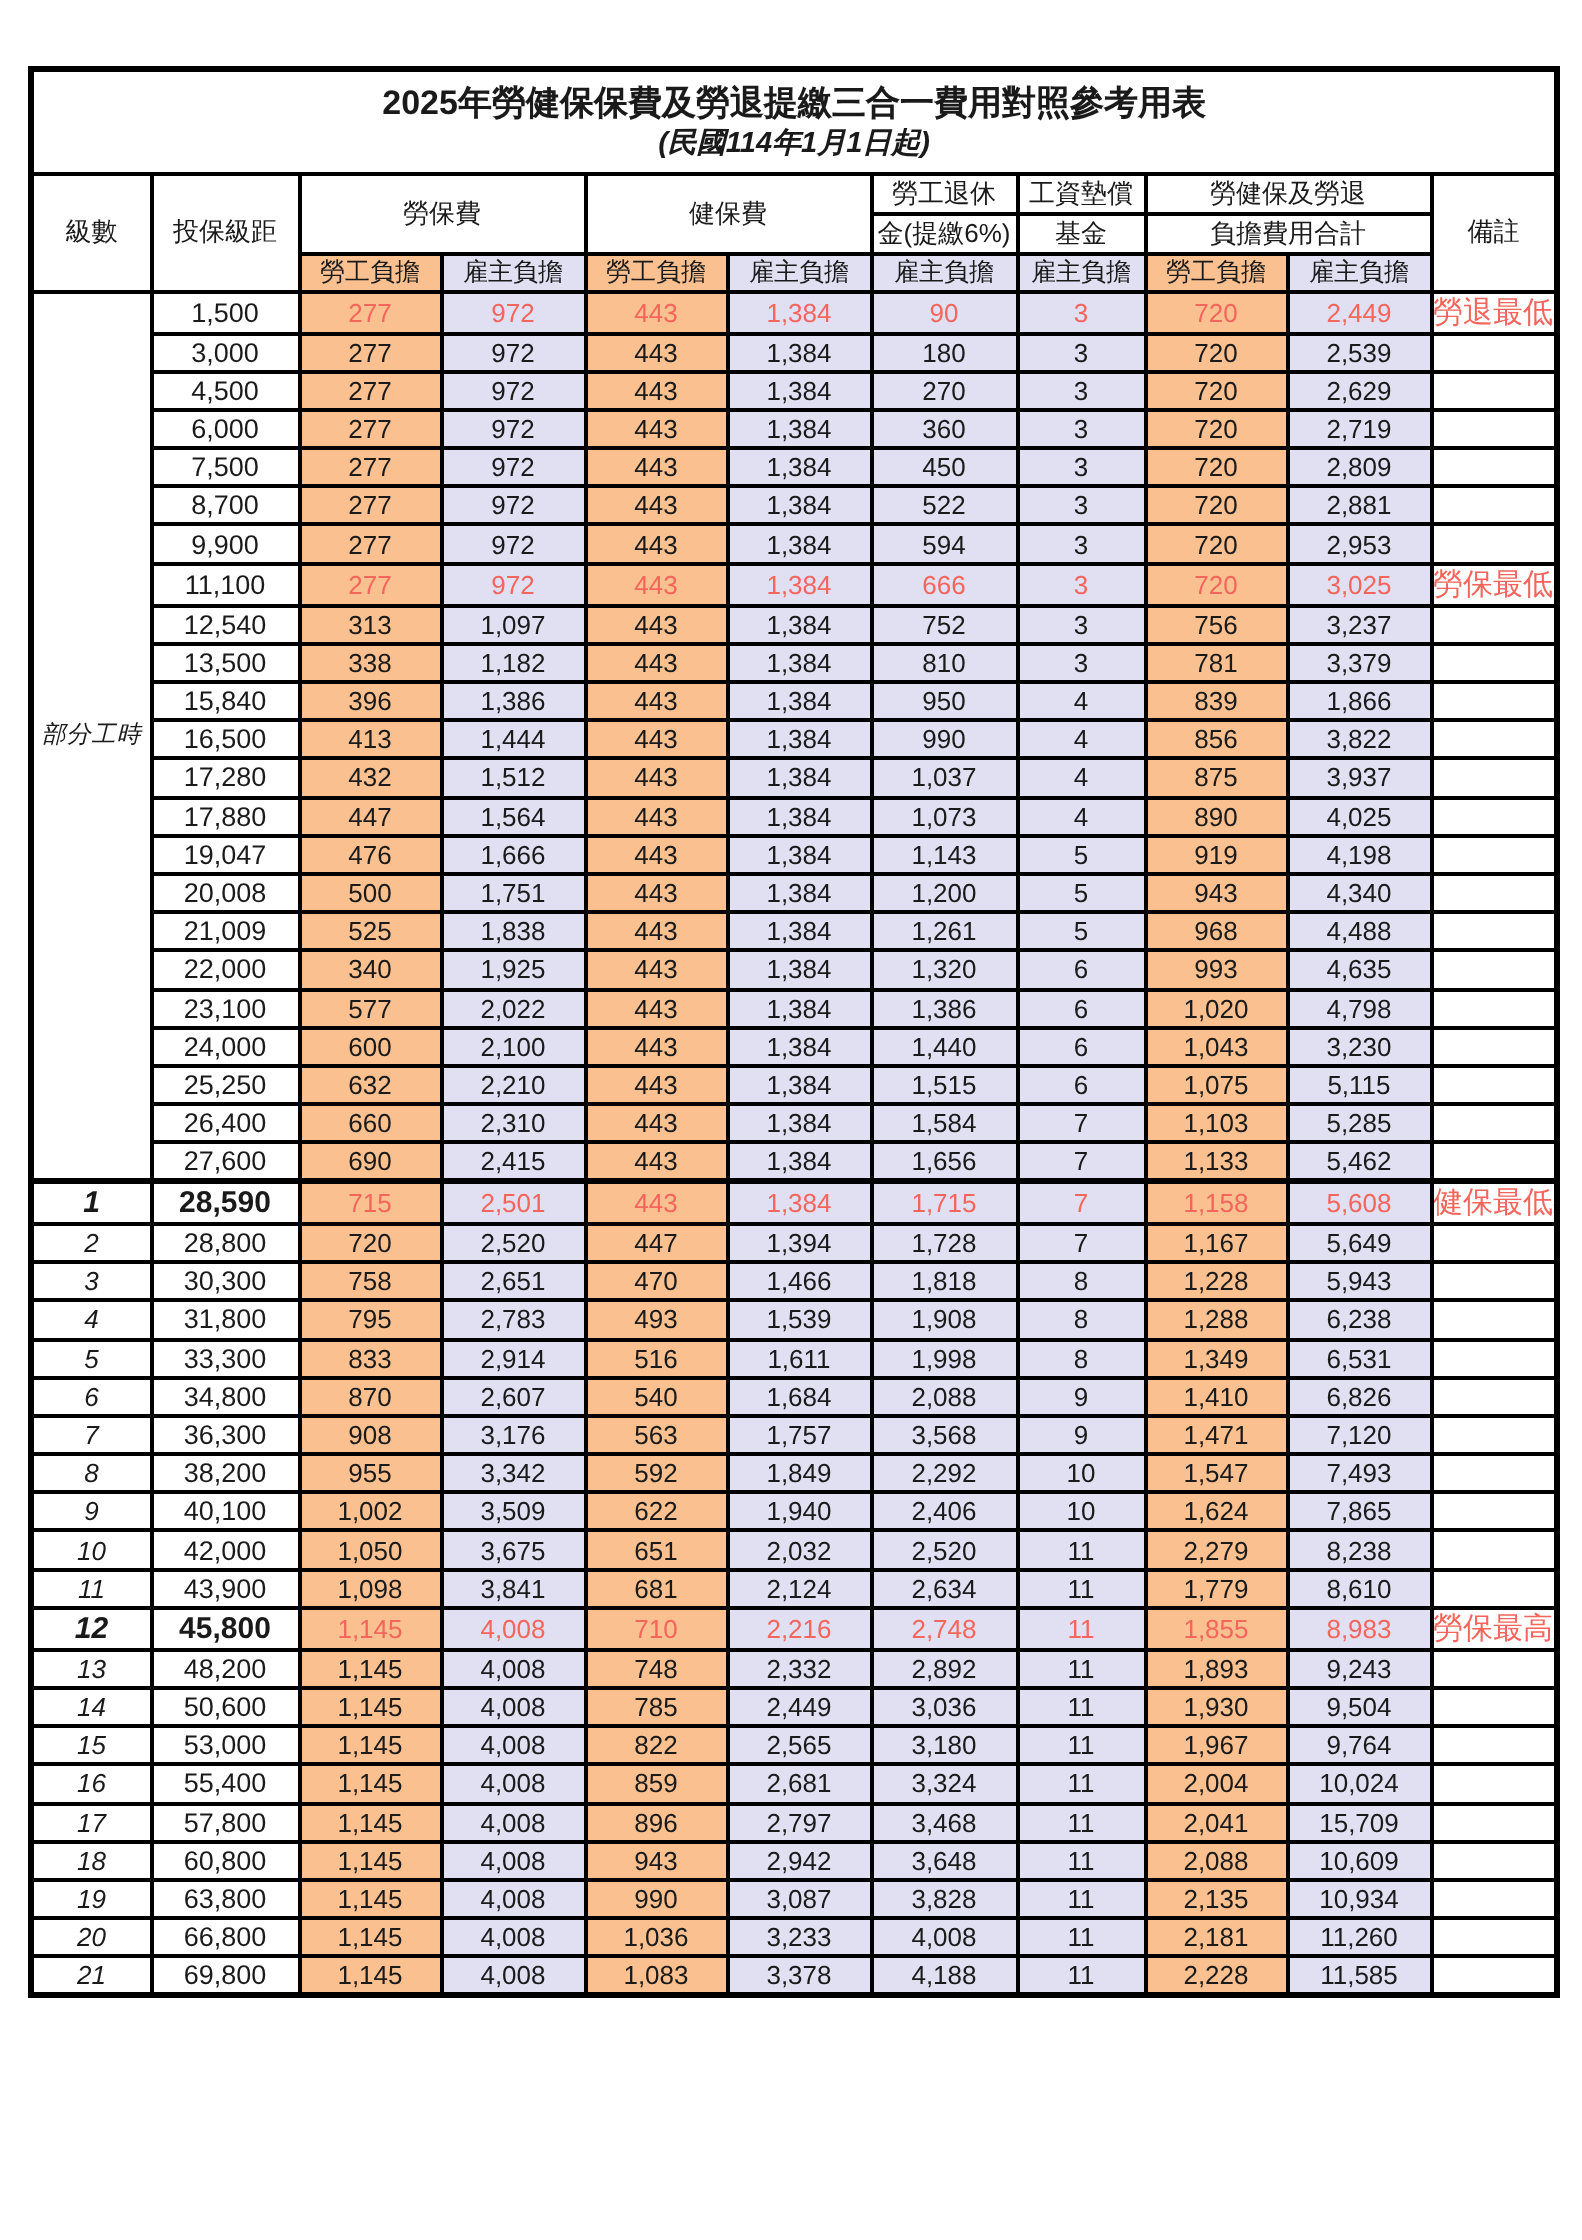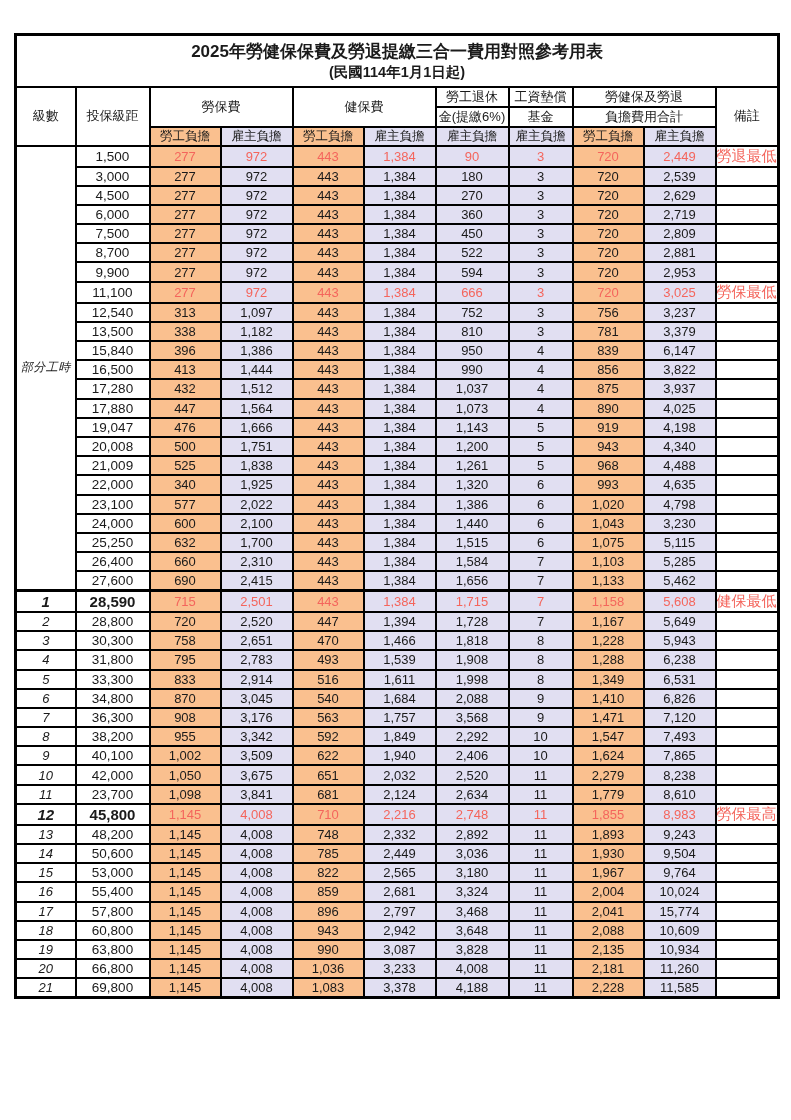--- a/index.html
+++ b/index.html
@@ -26,21 +26,21 @@
   table.premium th, table.premium td {
     border: 2px solid #000;
     text-align: center;
     vertical-align: middle;
     padding: 0;
     overflow: hidden;
     white-space: nowrap;
   }
   .title-cell { height: 52px; background: #fff; }
   .title { font-size: 17px; font-weight: bold; line-height: 1.45; }
-  .subtitle { font-size: 14.5px; font-weight: bold; line-height: 1.2; }
+  .subtitle { font-size: 14.5px; font-weight: bold; line-height: 1.2; font-style: italic; }
   thead th { font-weight: normal; font-size: 13px; background: #fff; }
   tr.h1 th, tr.h2 th { height: 19px; }
   tr.h3 th { height: 19px; font-size: 12.5px; }
   th.emp, td.emp { background: var(--emp-bg); }
   th.er, td.er { background: var(--er-bg); }
   tbody td { height: 19.2px; font-size: 13px; background: #fff; }
   td.level-cell { font-size: 13px; font-style: italic; }
   td.pt-cell { font-size: 12px; letter-spacing: 0.5px; }
   td.bracket { font-size: 13.5px; }
   td.bracket.emphasis, td.level-cell.emphasis { font-weight: bold; font-size: 15px; }
@@ -223,21 +223,21 @@
         </tr>
         <tr>
           <td class="bracket">15,840</td>
           <td class="val emp">396</td>
           <td class="val er">1,386</td>
           <td class="val emp">443</td>
           <td class="val er">1,384</td>
           <td class="val er">950</td>
           <td class="val er">4</td>
           <td class="val emp">839</td>
-          <td class="val er">6,147</td>
+          <td class="val er">1,866</td>
           <td class="remark"></td>
         </tr>
         <tr>
           <td class="bracket">16,500</td>
           <td class="val emp">413</td>
           <td class="val er">1,444</td>
           <td class="val emp">443</td>
           <td class="val er">1,384</td>
           <td class="val er">990</td>
           <td class="val er">4</td>
@@ -337,21 +337,21 @@
           <td class="val er">1,384</td>
           <td class="val er">1,440</td>
           <td class="val er">6</td>
           <td class="val emp">1,043</td>
           <td class="val er">3,230</td>
           <td class="remark"></td>
         </tr>
         <tr>
           <td class="bracket">25,250</td>
           <td class="val emp">632</td>
-          <td class="val er">1,700</td>
+          <td class="val er">2,210</td>
           <td class="val emp">443</td>
           <td class="val er">1,384</td>
           <td class="val er">1,515</td>
           <td class="val er">6</td>
           <td class="val emp">1,075</td>
           <td class="val er">5,115</td>
           <td class="remark"></td>
         </tr>
         <tr>
           <td class="bracket">26,400</td>
@@ -439,21 +439,21 @@
           <td class="val er">1,998</td>
           <td class="val er">8</td>
           <td class="val emp">1,349</td>
           <td class="val er">6,531</td>
           <td class="remark"></td>
         </tr>
         <tr>
           <td class="level-cell">6</td>
           <td class="bracket">34,800</td>
           <td class="val emp">870</td>
-          <td class="val er">3,045</td>
+          <td class="val er">2,607</td>
           <td class="val emp">540</td>
           <td class="val er">1,684</td>
           <td class="val er">2,088</td>
           <td class="val er">9</td>
           <td class="val emp">1,410</td>
           <td class="val er">6,826</td>
           <td class="remark"></td>
         </tr>
         <tr>
           <td class="level-cell">7</td>
@@ -502,21 +502,21 @@
           <td class="val emp">651</td>
           <td class="val er">2,032</td>
           <td class="val er">2,520</td>
           <td class="val er">11</td>
           <td class="val emp">2,279</td>
           <td class="val er">8,238</td>
           <td class="remark"></td>
         </tr>
         <tr>
           <td class="level-cell">11</td>
-          <td class="bracket">23,700</td>
+          <td class="bracket">43,900</td>
           <td class="val emp">1,098</td>
           <td class="val er">3,841</td>
           <td class="val emp">681</td>
           <td class="val er">2,124</td>
           <td class="val er">2,634</td>
           <td class="val er">11</td>
           <td class="val emp">1,779</td>
           <td class="val er">8,610</td>
           <td class="remark"></td>
         </tr>
@@ -588,21 +588,21 @@
         <tr>
           <td class="level-cell">17</td>
           <td class="bracket">57,800</td>
           <td class="val emp">1,145</td>
           <td class="val er">4,008</td>
           <td class="val emp">896</td>
           <td class="val er">2,797</td>
           <td class="val er">3,468</td>
           <td class="val er">11</td>
           <td class="val emp">2,041</td>
-          <td class="val er">15,774</td>
+          <td class="val er">15,709</td>
           <td class="remark"></td>
         </tr>
         <tr>
           <td class="level-cell">18</td>
           <td class="bracket">60,800</td>
           <td class="val emp">1,145</td>
           <td class="val er">4,008</td>
           <td class="val emp">943</td>
           <td class="val er">2,942</td>
           <td class="val er">3,648</td>

